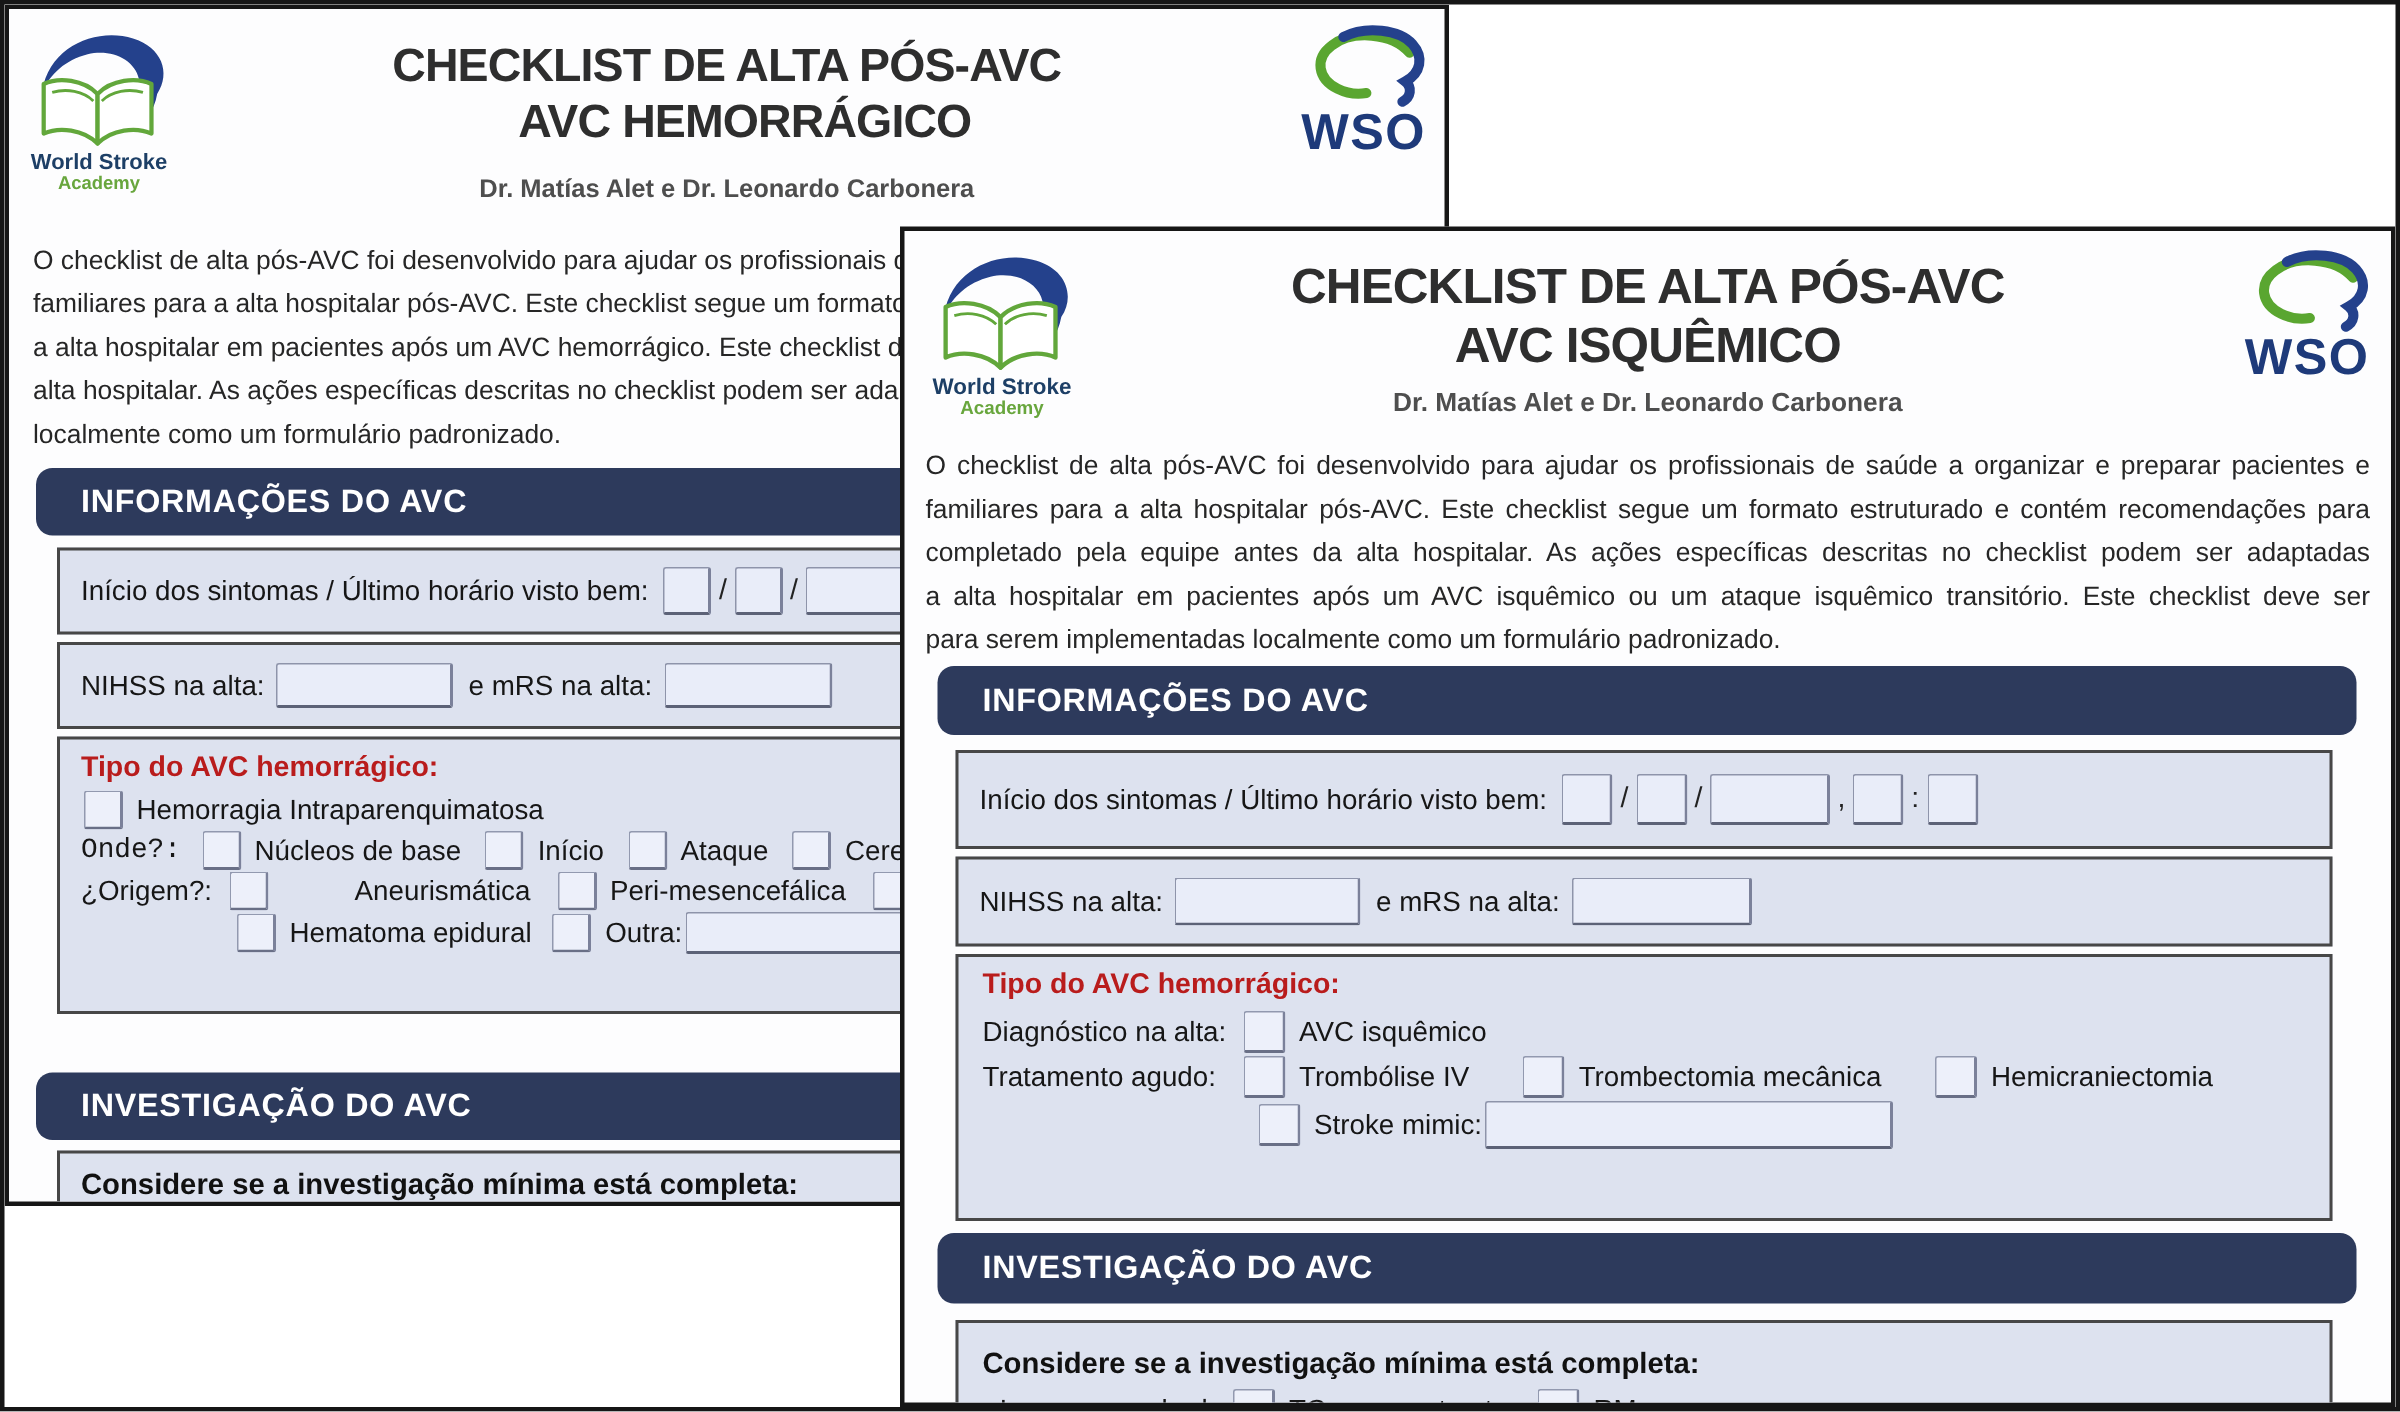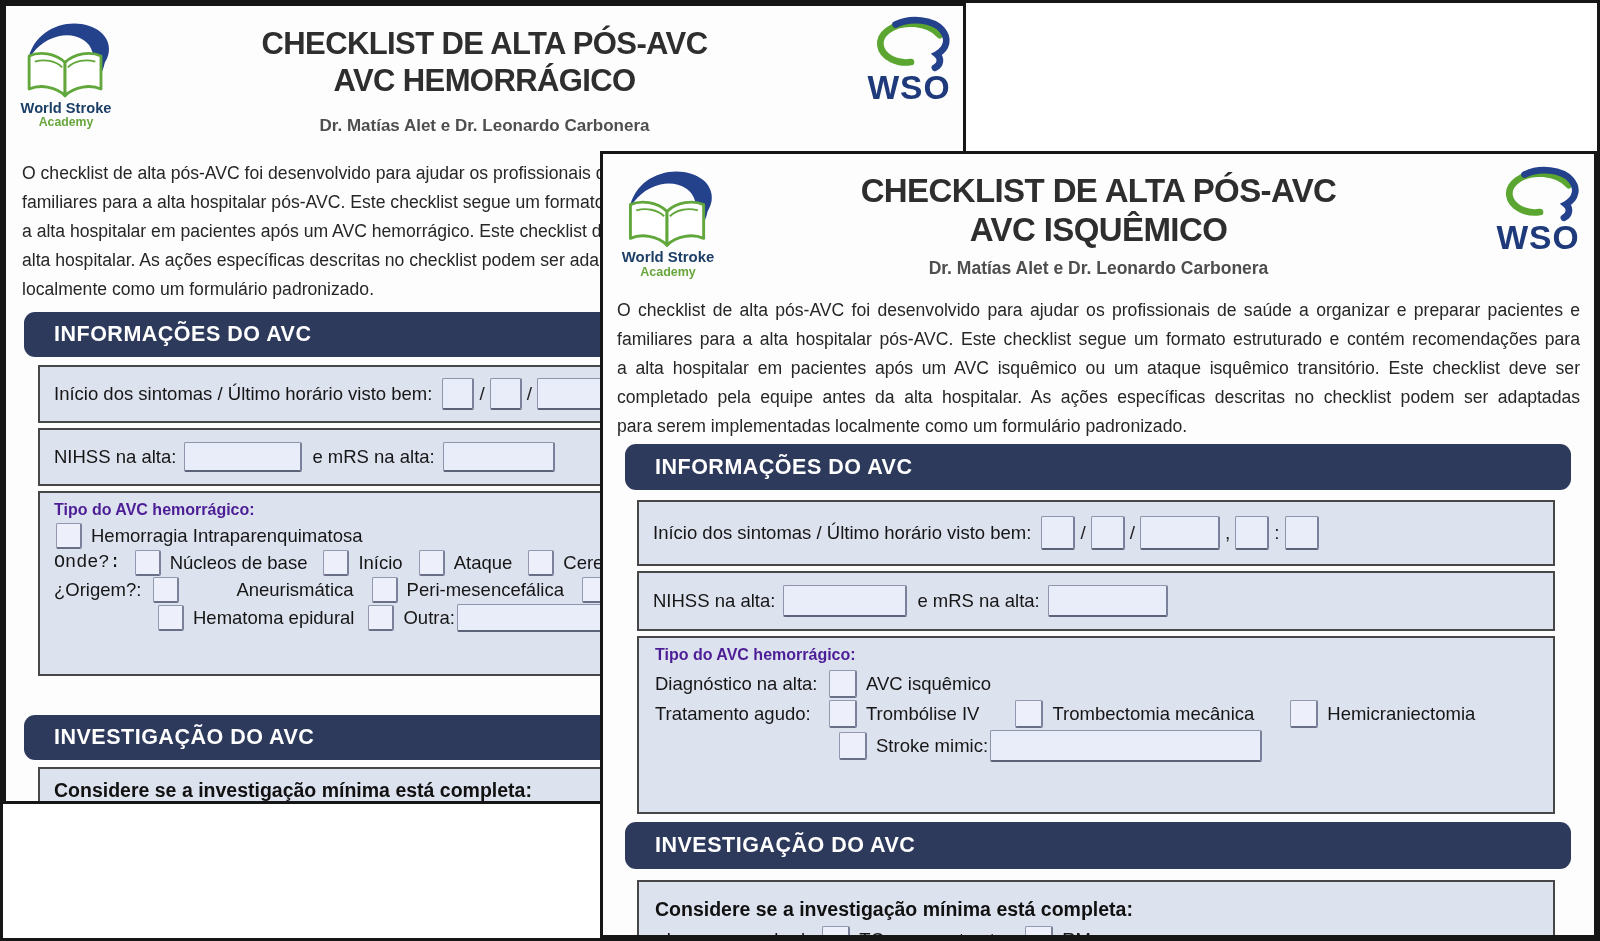--- a/index.html
+++ b/index.html
@@ -25,21 +25,21 @@
   .cb{background:#edf0fa;border:1px solid #9299af;border-right:2px solid #7b819a;border-bottom:2px solid #696f86;
     border-radius:2px;flex:none;cursor:pointer;}
   #front-page .cb{width:25px;height:25px;}
   #back-page .cb{width:23px;height:23px;}
   .field,.dbox{background:#e9edf9;border:1px solid #8e94aa;border-right:2px solid #7b819a;border-bottom:2px solid #5c6277;
     border-radius:2px;box-sizing:border-box;outline:none;font-size:17px;padding:0 4px;font-family:inherit;}
   .dbox{width:34px;height:34px;padding:0;}
   #back-page .dbox{width:32px;height:32px;}
   .sep{font-size:19px;color:#222;margin:0 5px;}
   .spacer{flex:none;}
-  .tipo-title{font-size:16px;font-weight:bold;color:#4c1d95;}
+  .tipo-title{font-size:19px;font-weight:bold;color:#b91c1c;}
   .inv-title{font-size:19.5px;font-weight:bold;color:#111;}
   .grp{display:flex;align-items:center;}
   .grp .cb{margin-right:9px;}
 </style>
 </head>
 <body>
 
 <div class="canvas">
 
   <div class="page" id="back-page">
@@ -54,21 +54,21 @@
       <text x="55" y="117" text-anchor="middle" font-size="13" font-weight="bold" fill="#68a63d">Academy</text>
     </svg>
 
     <svg class="wso-logo" style="right:6px;top:8px;" width="96" height="98" viewBox="0 0 100 100">
       <path d="M82 21 C70 7 42 5 28 16 C16 25 18 39 32 46 C38 49 46 50 52 49" fill="none" stroke="#5aa630" stroke-width="7" stroke-linecap="round"></path>
       <path d="M36 10 C52 2 75 5 84 15 C92 24 90 35 79 41 C84 45 83 52 77 55" fill="none" stroke="#24418c" stroke-width="7" stroke-linecap="round"></path>
       <text x="50" y="88" text-anchor="middle" font-size="35" font-weight="bold" fill="#1e3a7a" letter-spacing="1">WSO</text>
     </svg>
 
     <div class="t1" style="top:20px;font-size:31px;">CHECKLIST DE ALTA PÓS-AVC</div>
-    <div class="t2" style="top:57px;font-size:31px;">AVC HEMORRÁGICO</div>
+    <div class="t2" style="top:57px;font-size:31px;padding-left:12px;">AVC HEMORRÁGICO</div>
     <div class="byline" style="top:110px;">Dr. Matías Alet e Dr. Leonardo Carbonera</div>
 
     <div class="intro" style="left:16px;top:153px;width:935px;">
       <span class="introline nowrapline">O checklist de alta pós-AVC foi desenvolvido para ajudar os profissionais de saúde a organizar e preparar pacientes e</span>
       <span class="introline nowrapline">familiares para a alta hospitalar pós-AVC. Este checklist segue um formato estruturado e contém recomendações para</span>
       <span class="introline nowrapline">a alta hospitalar em pacientes após um AVC hemorrágico. Este checklist deve ser completado pela equipe antes da</span>
       <span class="introline nowrapline">alta hospitalar. As ações específicas descritas no checklist podem ser adaptadas para serem implementadas</span>
       <span class="introline nowrapline">localmente como um formulário padronizado.</span>
     </div>
 
@@ -183,22 +183,22 @@
       <text x="50" y="88" text-anchor="middle" font-size="35" font-weight="bold" fill="#1e3a7a" letter-spacing="1">WSO</text>
     </svg>
 
     <div class="t1" style="top:18px;font-size:33px;">CHECKLIST DE ALTA PÓS-AVC</div>
     <div class="t2" style="top:57px;font-size:33px;">AVC ISQUÊMICO</div>
     <div class="byline" style="top:104px;font-size:17.5px;">Dr. Matías Alet e Dr. Leonardo Carbonera</div>
 
     <div class="intro" style="left:14px;top:142px;width:963px;">
       <span class="introline just">O checklist de alta pós-AVC foi desenvolvido para ajudar os profissionais de saúde a organizar e preparar pacientes e</span>
       <span class="introline just">familiares para a alta hospitalar pós-AVC. Este checklist segue um formato estruturado e contém recomendações para</span>
+      <span class="introline just">completado pela equipe antes da alta hospitalar. As ações específicas descritas no checklist podem ser adaptadas</span>
       <span class="introline just">a alta hospitalar em pacientes após um AVC isquêmico ou um ataque isquêmico transitório. Este checklist deve ser</span>
-      <span class="introline just">completado pela equipe antes da alta hospitalar. As ações específicas descritas no checklist podem ser adaptadas</span>
       <span class="introline just lastline">para serem implementadas localmente como um formulário padronizado.</span>
     </div>
 
     <div class="bar" style="left:22px;top:290px;width:946px;height:46px;">INFORMAÇÕES DO AVC</div>
 
     <div class="panel" style="left:34px;top:346px;width:918px;height:66px;">
       <div class="row" style="height:100%;padding:0 14px;">
         <span class="lbl">Início dos sintomas / Último horário visto bem:</span>
         <span class="spacer" style="width:10px;"></span>
         <input class="dbox" style="">

